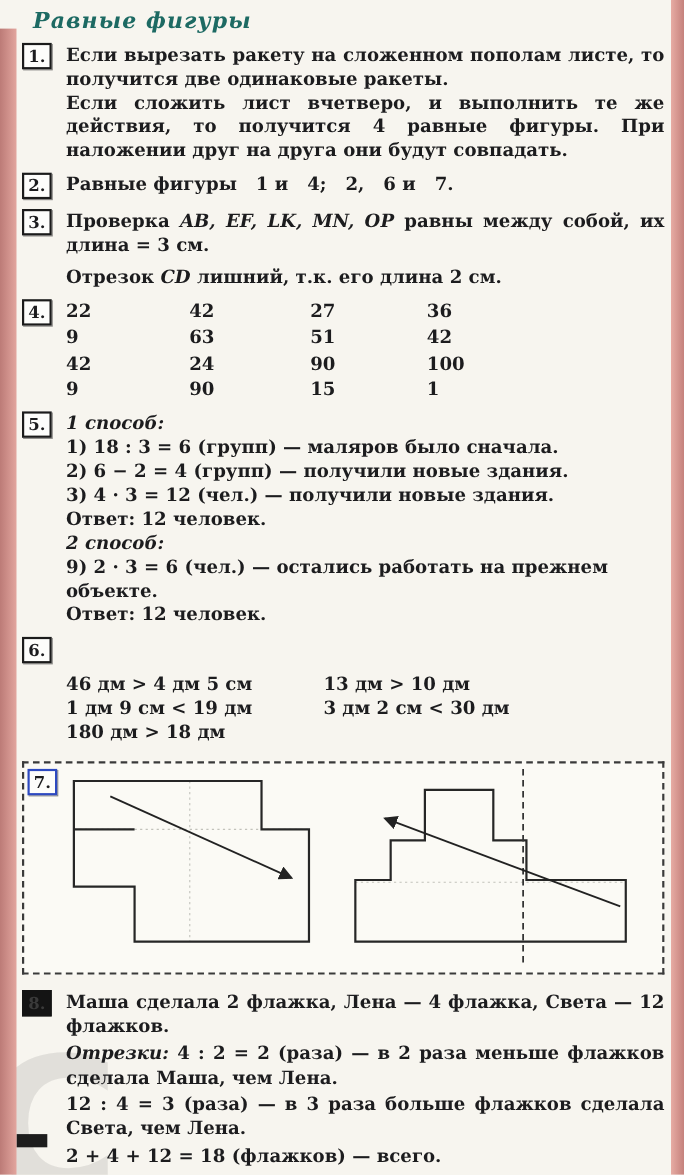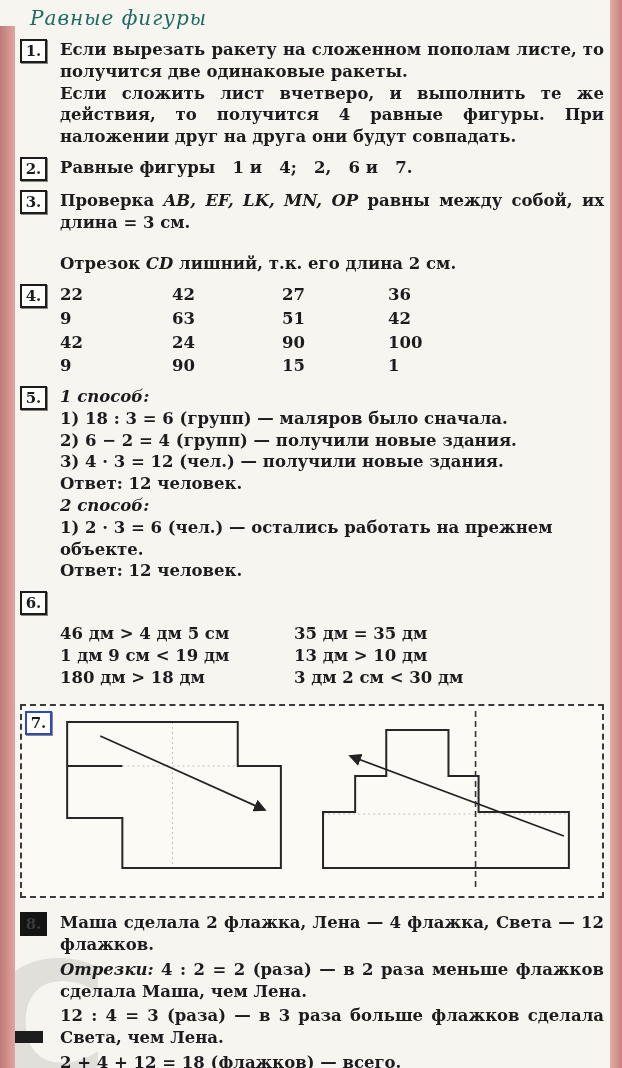--- a/index.html
+++ b/index.html
@@ -12,31 +12,31 @@
     overflow:hidden;
   }
   .edge-left { position:absolute; left:0; top:26px; bottom:0; width:15px;
     background:linear-gradient(90deg,#bc7b77,#e2a59e); z-index:6; }
   .edge-right { position:absolute; right:0; top:0; bottom:0; width:12px;
     background:linear-gradient(270deg,#c4807b,#e7aca4); z-index:6; }
   .watermark { position:absolute; left:-16px; top:940px; font-size:170px; font-weight:bold;
     color:rgba(110,110,110,0.16); z-index:0; font-family:"DejaVu Sans",sans-serif; line-height:1; }
   .artifact { position:absolute; left:15px; top:1031px; width:28px; height:12px; background:#1d1d1d; z-index:2; }
   .content { position:relative; padding:4px 18px 0 20px; z-index:1; }
-  .title { font-size:20px; font-weight:normal; font-style:italic; color:#1d6a63;
+  .title { font-size:20px; font-weight:bold; font-style:italic; color:#1d6a63;
     margin:2px 0 9px 10px; letter-spacing:1px; }
   .problem { display:flex; align-items:flex-start; gap:13px; margin-bottom:9px; }
   .num-box { flex:0 0 auto; width:27px; height:24px; border:2px solid #1b1b1b;
     font-weight:bold; font-size:15px; text-align:center; line-height:20px;
     background:#fdfdfb; box-shadow:1px 1px 0 rgba(0,0,0,0.45); }
   .pbody { flex:1; font-size:16.5px; font-weight:bold; line-height:1.32; }
   .just { text-align:justify; }
   .italic { font-style:italic; }
   .pre { white-space:pre-wrap; }
-  .gap-top { margin-top:20px; }
+  .gap-top { margin-top:8px; }
   .numtable { display:grid; grid-template-columns:112px 110px 106px 1fr; row-gap:2px; }
   .cols6 { display:flex;margin-top:32px; }
   .col6-left { width:234px; }
   .col6-right { flex:1; }
   .p6 { margin-bottom:16px; }
   .figure-wrap { position:relative; border:2px dashed #3a3a3a; height:194px;
     margin:4px 0 14px 0; background:#fbfaf5; }
   .figure-wrap .num-box { position:absolute; top:5px; left:3px; border-color:#2d49c0; z-index:2; }
   .fig-svg { width:100%; height:100%; display:block; }
   .p8 .num-box { background:#141414; border-color:#141414; color:#3a3a3a; box-shadow:none; }
@@ -103,36 +103,35 @@
 
   <div class="problem">
     <div class="num-box">5.</div>
     <div class="pbody">
       <div class="italic">1 способ:</div>
       <div>1) 18 : 3 = 6 (групп) — маляров было сначала.</div>
       <div>2) 6 − 2 = 4 (групп) — получили новые здания.</div>
       <div>3) 4 · 3 = 12 (чел.) — получили новые здания.</div>
       <div>Ответ: 12 человек.</div>
       <div class="italic">2 способ:</div>
-      <div>1) 2 · 3 = 6 (чел.) — остались работать на прежнем объекте.</div>
+      <div>9) 2 · 3 = 6 (чел.) — остались работать на прежнем объекте.</div>
       <div>Ответ: 12 человек.</div>
     </div>
   </div>
 
   <div class="problem p6">
     <div class="num-box">6.</div>
     <div class="pbody">
       <div class="cols6">
         <div class="col6-left">
           <div>46 дм &gt; 4 дм 5 см</div>
           <div>1 дм 9 см &lt; 19 дм</div>
           <div>180 дм &gt; 18 дм</div>
         </div>
         <div class="col6-right">
-          <div>35 дм = 35 дм</div>
           <div>13 дм &gt; 10 дм</div>
           <div>3 дм 2 см &lt; 30 дм</div>
         </div>
       </div>
     </div>
   </div>
 
   <div class="figure-wrap">
     <div class="num-box">7.</div>
     <svg class="fig-svg" viewBox="0 0 578 190" preserveAspectRatio="none">

